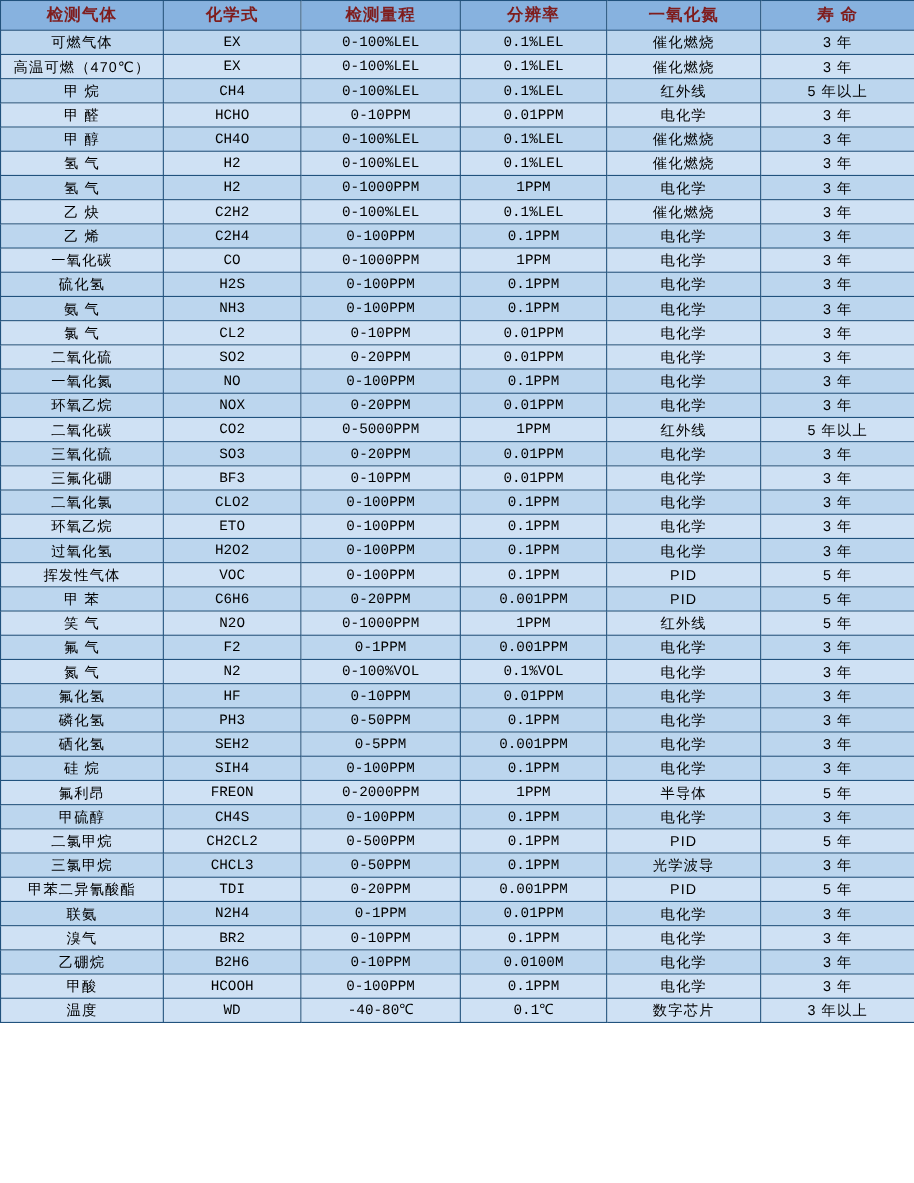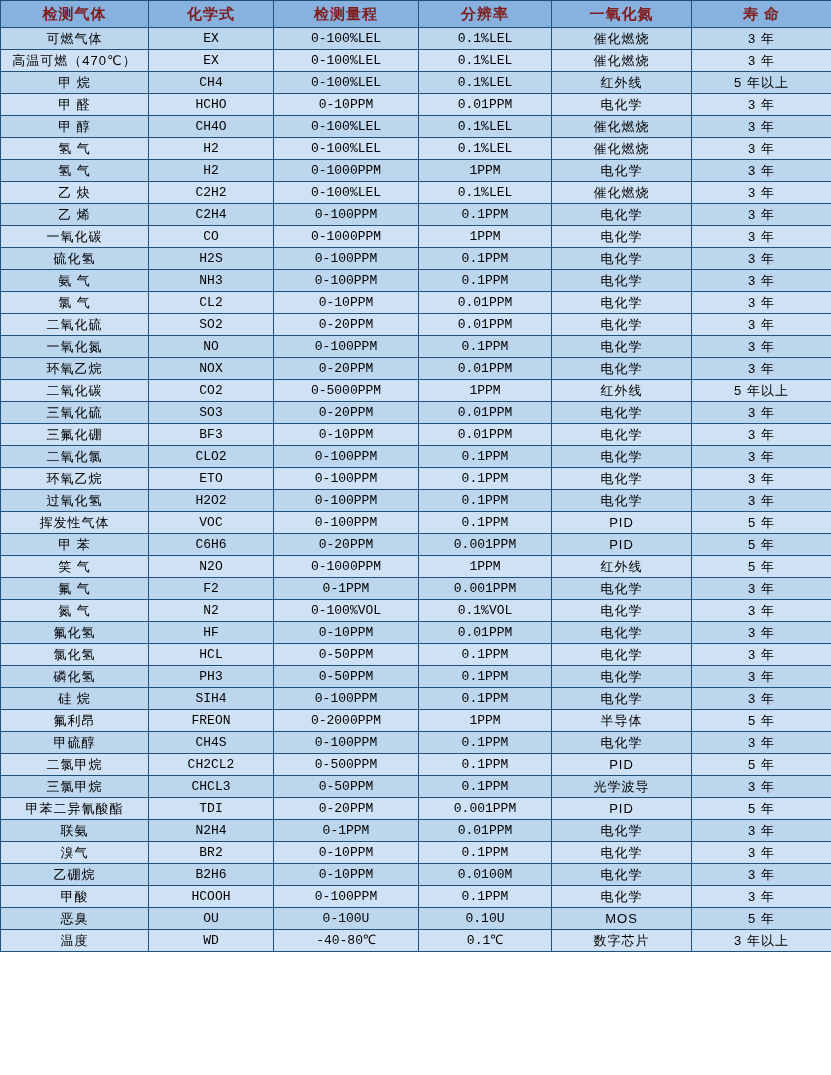--- a/index.html
+++ b/index.html
@@ -306,33 +306,33 @@
         <td class="year-cell">3 年</td>
       </tr>
       <tr>
         <td class="name-cell">氟化氢</td>
         <td class="mono-cell">HF</td>
         <td class="mono-cell">0-10PPM</td>
         <td class="mono-cell">0.01PPM</td>
         <td class="name-cell">电化学</td>
         <td class="year-cell">3 年</td>
       </tr>
-      <tr class="alt">
-        <td class="name-cell">氯化氢</td>
-        <td class="mono-cell">HCL</td>
-        <td class="mono-cell">0-50PPM</td>
-        <td class="mono-cell">0.1PPM</td>
-        <td class="name-cell">电化学</td>
-        <td class="year-cell">3 年</td>
-      </tr>
       <tr>
         <td class="name-cell">磷化氢</td>
         <td class="mono-cell">PH3</td>
         <td class="mono-cell">0-50PPM</td>
         <td class="mono-cell">0.1PPM</td>
+        <td class="name-cell">电化学</td>
+        <td class="year-cell">3 年</td>
+      </tr>
+      <tr>
+        <td class="name-cell">硒化氢</td>
+        <td class="mono-cell">SEH2</td>
+        <td class="mono-cell">0-5PPM</td>
+        <td class="mono-cell">0.001PPM</td>
         <td class="name-cell">电化学</td>
         <td class="year-cell">3 年</td>
       </tr>
       <tr>
         <td class="name-cell">硅 烷</td>
         <td class="mono-cell">SIH4</td>
         <td class="mono-cell">0-100PPM</td>
         <td class="mono-cell">0.1PPM</td>
         <td class="name-cell">电化学</td>
         <td class="year-cell">3 年</td>
@@ -401,28 +401,20 @@
         <td class="name-cell">电化学</td>
         <td class="year-cell">3 年</td>
       </tr>
       <tr class="alt">
         <td class="name-cell">甲酸</td>
         <td class="mono-cell">HCOOH</td>
         <td class="mono-cell">0-100PPM</td>
         <td class="mono-cell">0.1PPM</td>
         <td class="name-cell">电化学</td>
         <td class="year-cell">3 年</td>
-      </tr>
-      <tr>
-        <td class="name-cell">恶臭</td>
-        <td class="mono-cell">OU</td>
-        <td class="mono-cell">0-100U</td>
-        <td class="mono-cell">0.10U</td>
-        <td class="name-cell">MOS</td>
-        <td class="year-cell">5 年</td>
       </tr>
       <tr class="alt">
         <td class="name-cell">温度</td>
         <td class="mono-cell">WD</td>
         <td class="mono-cell">-40-80℃</td>
         <td class="mono-cell">0.1℃</td>
         <td class="name-cell">数字芯片</td>
         <td class="year-cell">3 年以上</td>
       </tr>
     </tbody>

